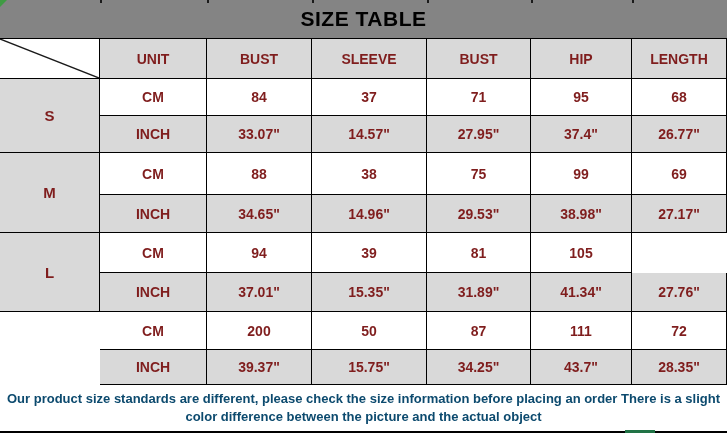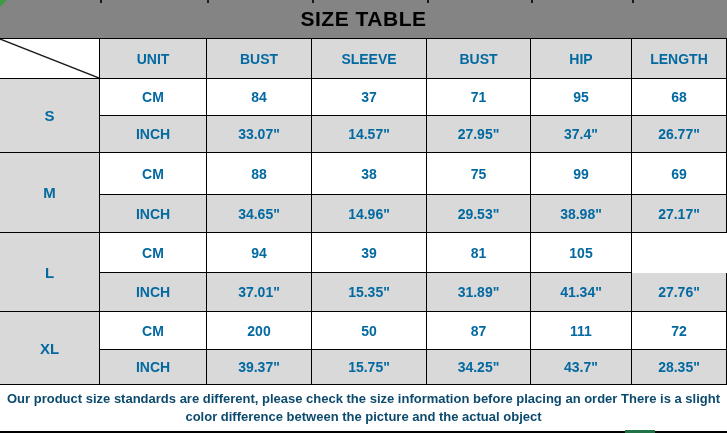--- a/index.html
+++ b/index.html
@@ -32,21 +32,21 @@
     color: #000000;
   }
   .cell {
     display: flex;
     align-items: center;
     justify-content: center;
     border-right: 1px solid #000;
     border-bottom: 1px solid #000;
     font-size: 14px;
     font-weight: 700;
-    color: #0369a1;
+    color: #7f1d1d;
   }
   .head { border-top: 1px solid #000; }
   .gray  { background: #d9d9d9; }
   .white { background: #ffffff; }
   .sizecell { font-size: 15px; }
   .diag { position: relative; background: #ffffff; }
   .diag svg { position: absolute; inset: 0; width: 100%; height: 100%; display: block; }
   .c1 { grid-column: 1; } .c2 { grid-column: 2; } .c3 { grid-column: 3; }
   .c4 { grid-column: 4; } .c5 { grid-column: 5; } .c6 { grid-column: 6; }
   .c7 { grid-column: 7; }
@@ -146,21 +146,20 @@
   <div class="cell white c4 r7">39</div>
   <div class="cell white c5 r7">81</div>
   <div class="cell white c6 r7">105</div>
   <div class="cell gray c2 r8">INCH</div>
   <div class="cell gray c3 r8">37.01"</div>
   <div class="cell gray c4 r8">15.35"</div>
   <div class="cell gray c5 r8">31.89"</div>
   <div class="cell gray c6 r8">41.34"</div>
   <div class="cell gray c7 r8">27.76"</div>
 
-  <div class="cell gray sizecell c1 g4">XL</div>
   <div class="cell white c2 r9">CM</div>
   <div class="cell white c3 r9">200</div>
   <div class="cell white c4 r9">50</div>
   <div class="cell white c5 r9">87</div>
   <div class="cell white c6 r9">111</div>
   <div class="cell white c7 r9">72</div>
   <div class="cell gray c2 r10">INCH</div>
   <div class="cell gray c3 r10">39.37"</div>
   <div class="cell gray c4 r10">15.75"</div>
   <div class="cell gray c5 r10">34.25"</div>

